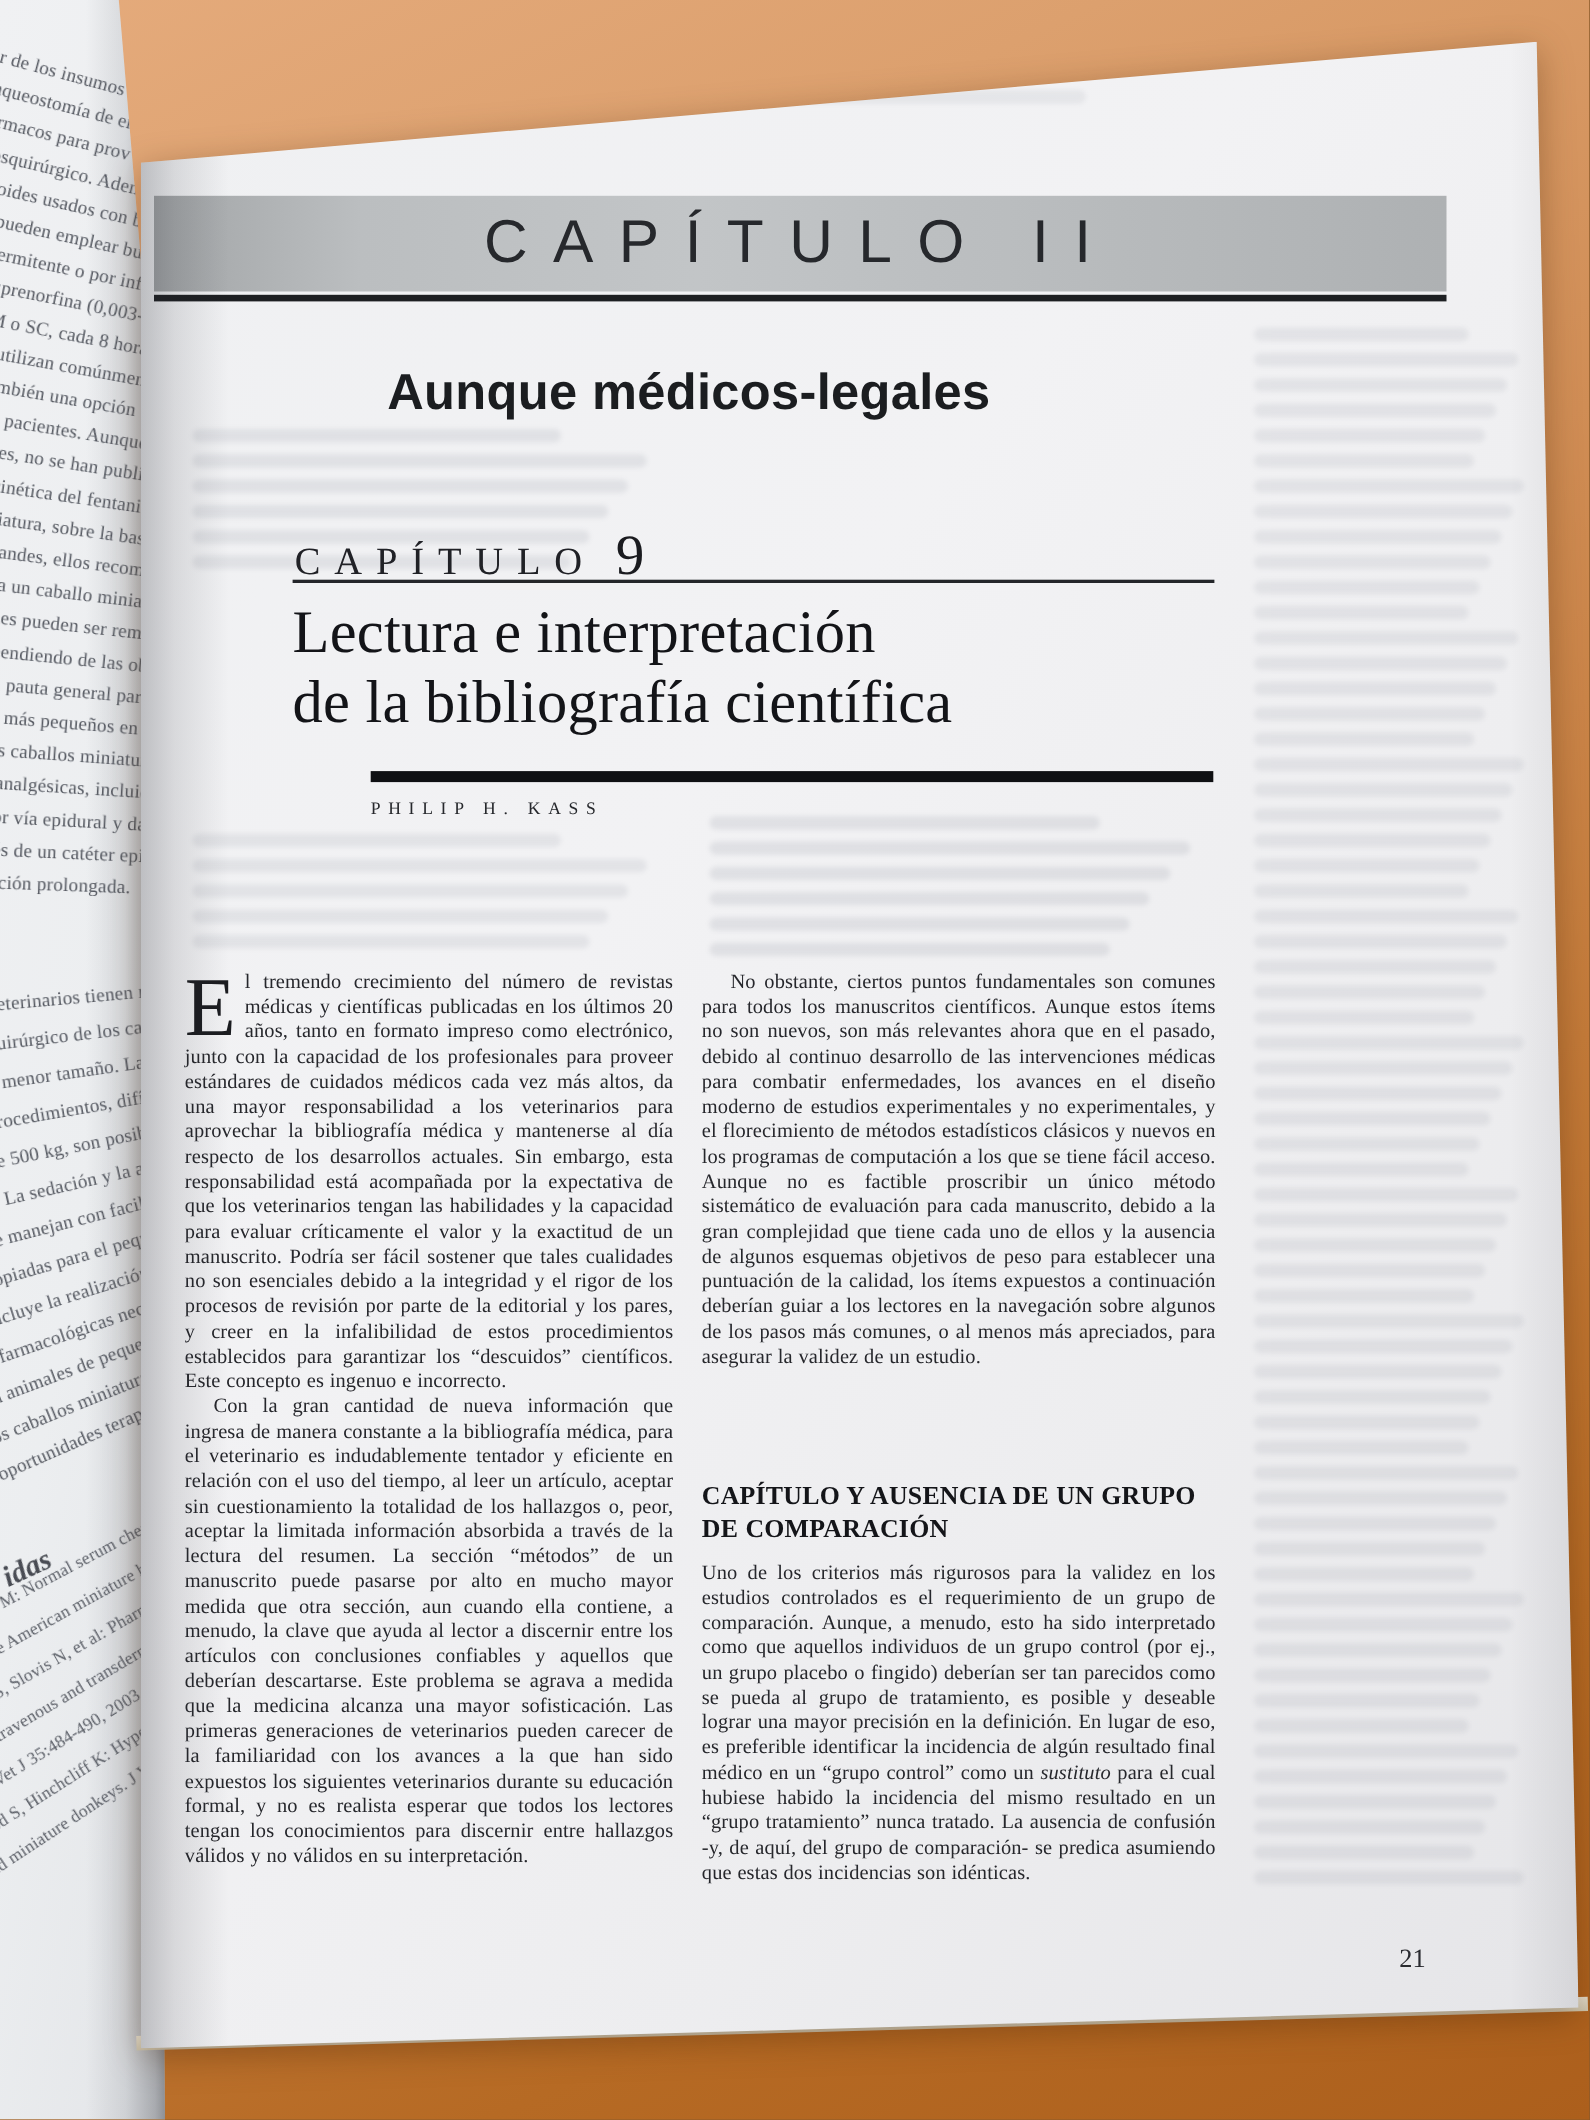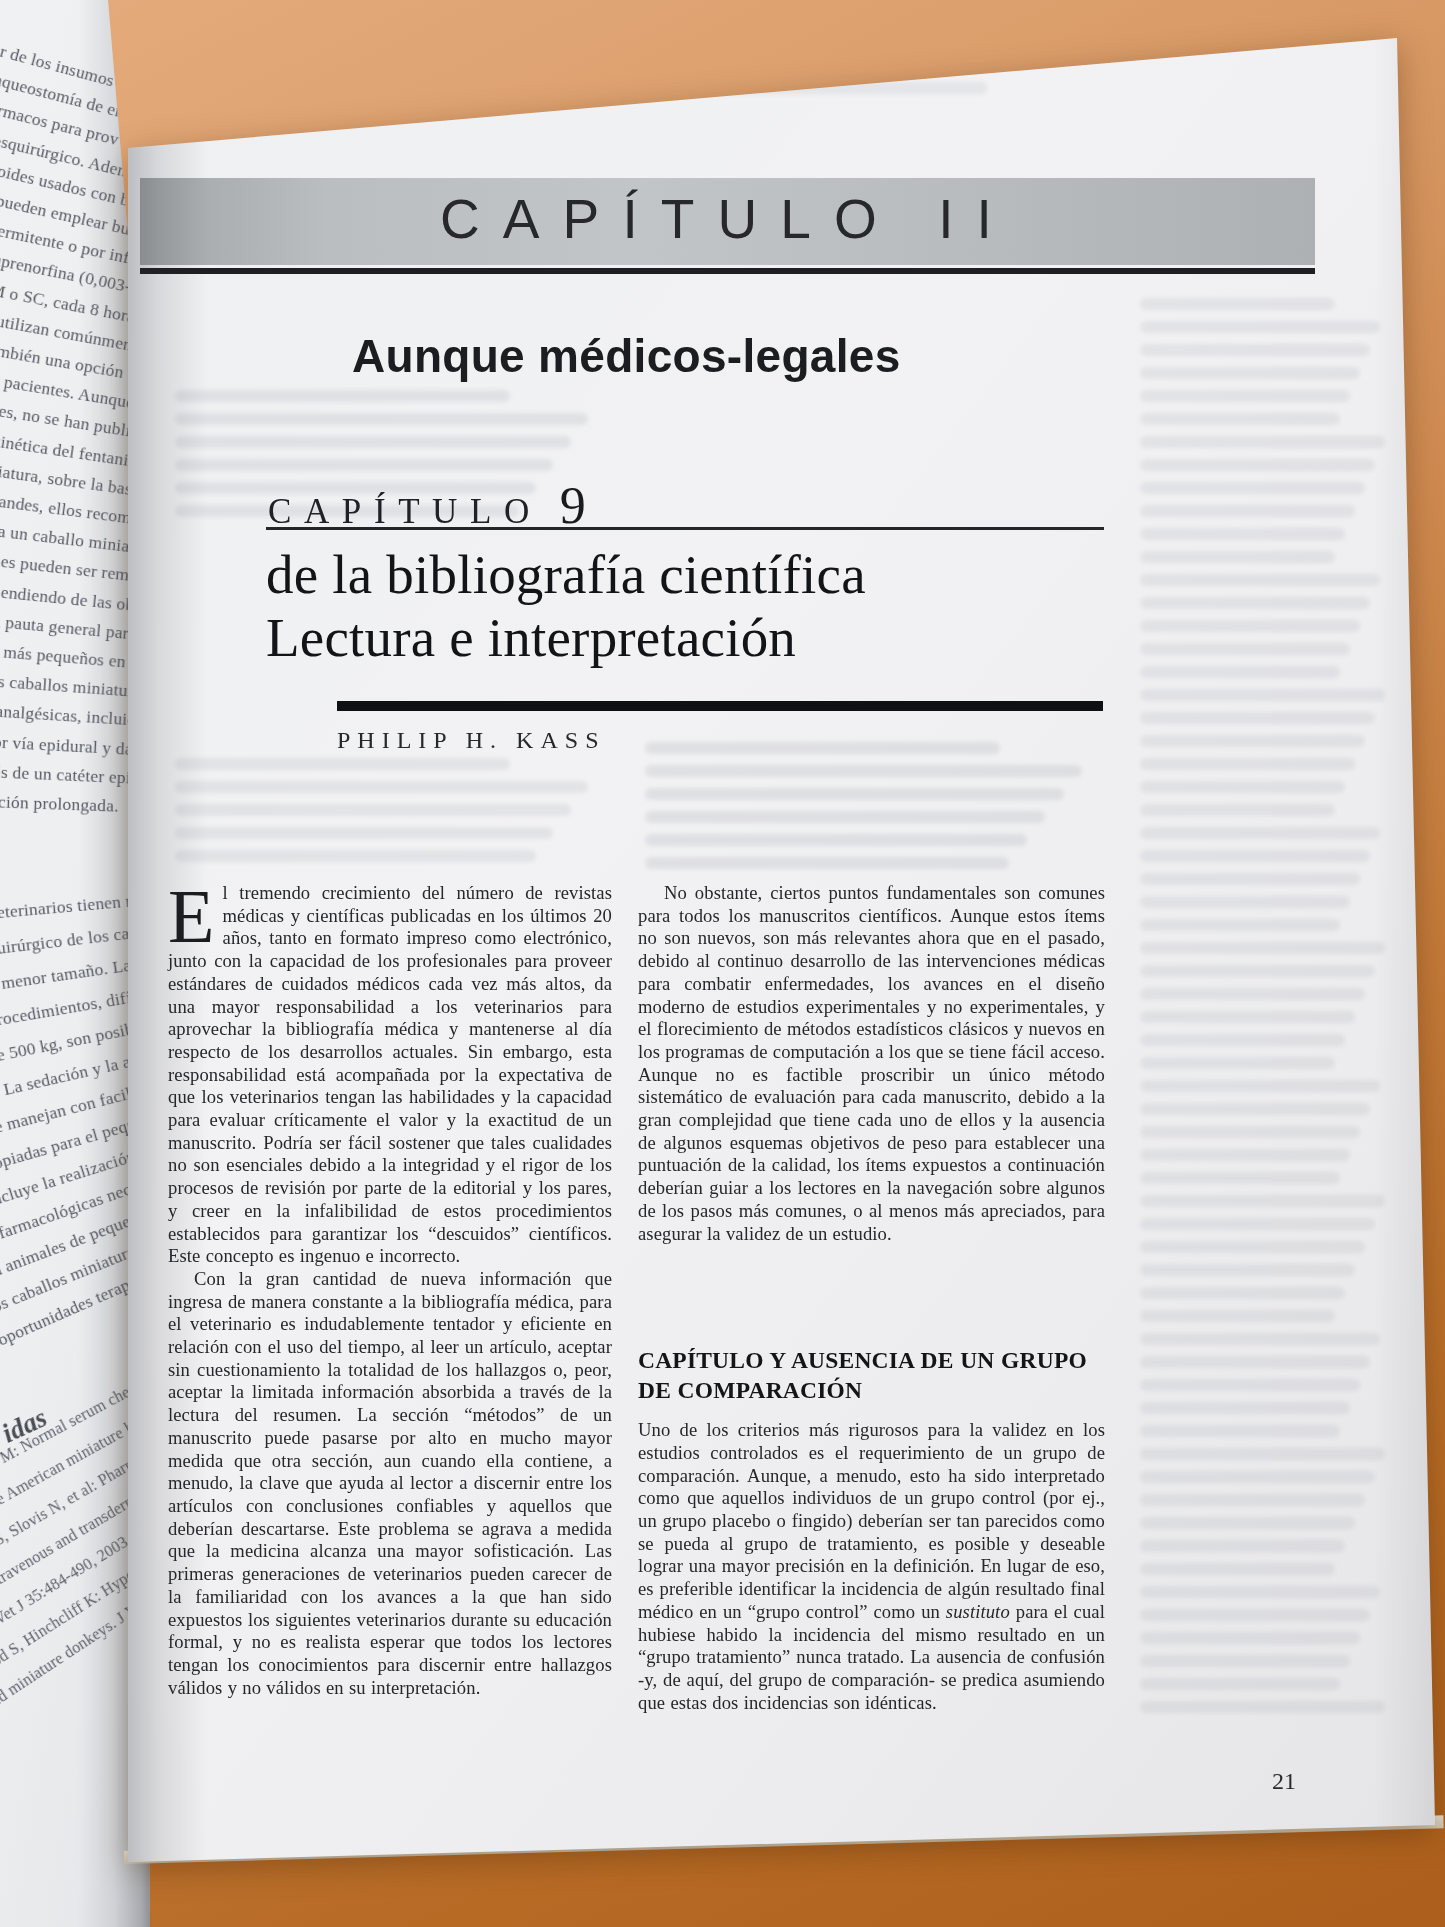--- a/index.html
+++ b/index.html
@@ -77,21 +77,21 @@
   .chapter-word{font-size:35px; letter-spacing:.36em; color:#202126;}
   .chapter-num{font-size:52px; color:#1a1b1f;}
   .chapter-underline{position:absolute; left:148px; top:497px; width:838px; height:3px; background:#24262a;}
   .chapter-title{
     position:absolute; left:148px; top:513px; width:900px;
     font-size:55px; line-height:63px; color:#131418; letter-spacing:.2px;
   }
   .title-rule{position:absolute; left:219px; top:671px; width:766px; height:10px; background:#0f1013;}
   .author{
     position:absolute; left:219px; top:697px;
-    font-size:24px; letter-spacing:7px; color:#26282c;
+    font-size:16px; letter-spacing:7px; color:#26282c;
   }
 
   
   .bodytext{
     position:absolute; font-size:18.6px; line-height:22.7px; text-align:justify;
     color:#26272c; letter-spacing:.1px; word-spacing:.5px;
   }
   .col-left{left:50px; top:852px; width:444px;}
   .col-right{left:520px; top:852px; width:467px;}
   .indent{text-indent:26px; margin:0; padding:0;}
@@ -270,22 +270,22 @@
       </div>
       <div class="section-rule"></div>
       <div class="section-subtitle">Aunque médicos-legales</div>
 
       <div class="chapter-line">
         <span class="chapter-word">CAPÍTULO</span>
         <span class="chapter-num">9</span>
       </div>
       <div class="chapter-underline"></div>
       <div class="chapter-title">
+        <div>Lectura e interpretación</div>
         <div>de la bibliografía científica</div>
-        <div>Lectura e interpretación</div>
       </div>
       <div class="title-rule"></div>
       <div class="author">PHILIP H. KASS</div>
 
       <div class="bodytext col-left">
         <p class="noindent"><span class="dropcap">E</span><span>l tremendo crecimiento del número de revistas médicas y científicas publicadas en los últimos 20 años, tanto en formato impreso como electrónico, junto con la capacidad de los profesionales para proveer estándares de cuidados médicos cada vez más altos, da una mayor responsabilidad a los veterinarios para aprovechar la bibliografía médica y mantenerse al día respecto de los desarrollos actuales. Sin embargo, esta responsabilidad está acompañada por la expectativa de que los veterinarios tengan las habilidades y la capacidad para evaluar críticamente el valor y la exactitud de un manuscrito. Podría ser fácil sostener que tales cualidades no son esenciales debido a la integridad y el rigor de los procesos de revisión por parte de la editorial y los pares, y creer en la infalibilidad de estos procedimientos establecidos para garantizar los “descuidos” científicos. Este concepto es ingenuo e incorrecto.</span></p>
         <p class="indent">Con la gran cantidad de nueva información que ingresa de manera constante a la bibliografía médica, para el veterinario es indudablemente tentador y eficiente en relación con el uso del tiempo, al leer un artículo, aceptar sin cuestionamiento la totalidad de los hallazgos o, peor, aceptar la limitada información absorbida a través de la lectura del resumen. La sección “métodos” de un manuscrito puede pasarse por alto en mucho mayor medida que otra sección, aun cuando ella contiene, a menudo, la clave que ayuda al lector a discernir entre los artículos con conclusiones confiables y aquellos que deberían descartarse. Este problema se agrava a medida que la medicina alcanza una mayor sofisticación. Las primeras generaciones de veterinarios pueden carecer de la familiaridad con los avances a la que han sido expuestos los siguientes veterinarios durante su educación formal, y no es realista esperar que todos los lectores tengan los conocimientos para discernir entre hallazgos válidos y no válidos en su interpretación.</p>
       </div>
 
       <div class="bodytext col-right">

